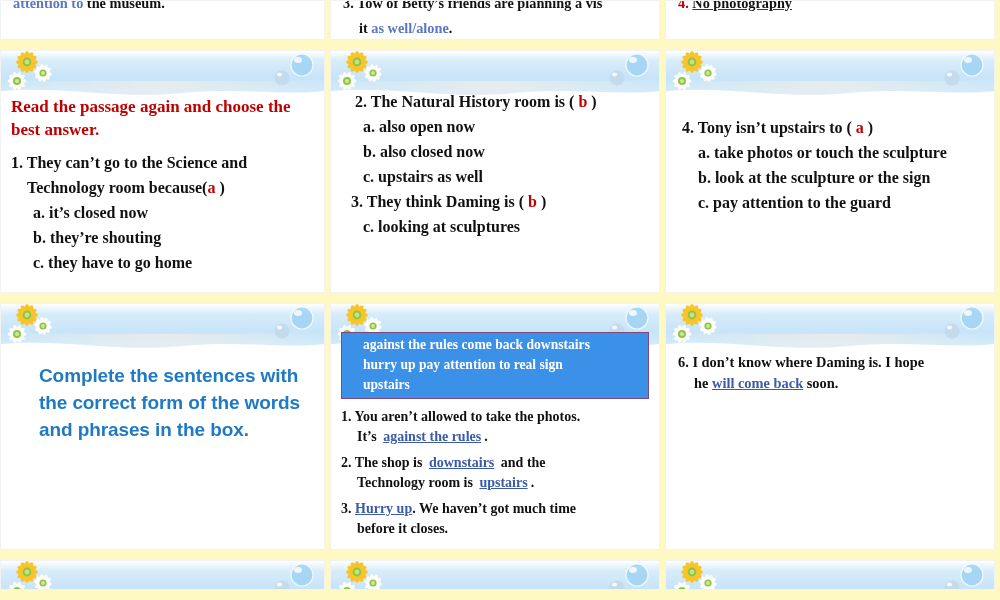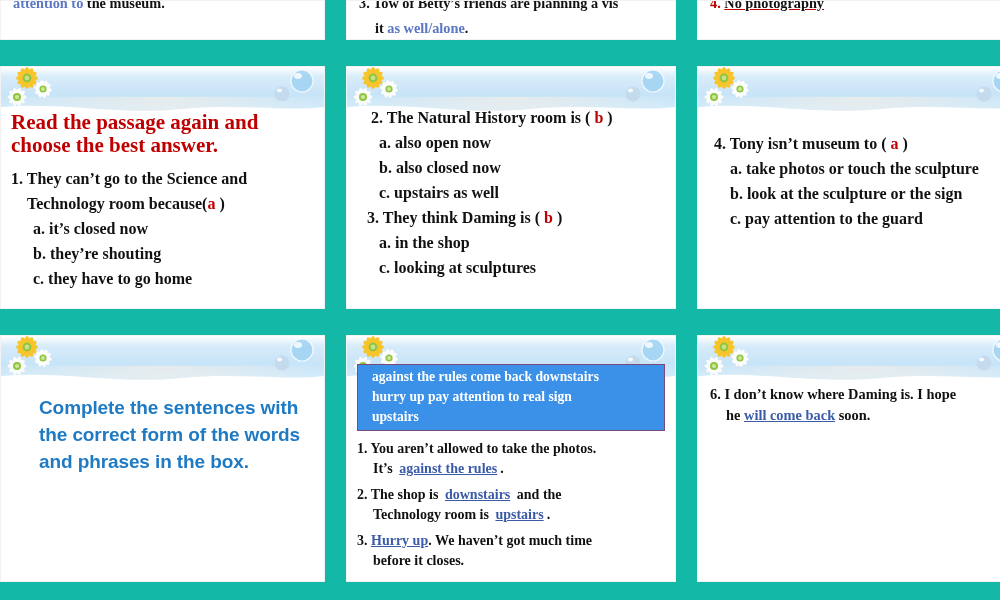--- a/index.html
+++ b/index.html
@@ -9,22 +9,21 @@
     font-family: "Liberation Serif", serif;
     overflow: hidden;
   }
   .grid {
     position: relative;
     width: 1000px; height: 600px;
     display: grid;
     grid-template-columns: 330px 335px 335px;
     grid-template-rows: 50px 253px 257px 40px;
     column-gap: 0px; row-gap: 0px;
-    background: #14b8a6;
-    gap: 16px;
+    background: #fef9c3;
   }
   .slide {
     position: relative;
     background: #ffffff;
     overflow: hidden;
     margin: 0 5px 10px 0;
     border: 1px solid #f2f2f2;
   }
   .slide.col0 { margin-left: 0; }
   .slide.clipped-top { }
@@ -48,21 +47,21 @@
   }
   .flowers { position: absolute; left: 2px; top: -4px; width: 62px; height: 56px; }
   .bubbles { position: absolute; right: 6px; top: 2px; width: 58px; height: 42px; }
 
   
   .body {
     position: absolute; left: 0; top: 44px; right: 0; bottom: 0;
     padding: 0 10px;
   }
   .heading-red {
-    color: #c00000; font-weight: bold; font-size: 21px; line-height: 23px;
+    color: #c00000; font-weight: bold; font-size: 17px; line-height: 23px;
     font-family: "Liberation Serif", serif;
   }
   .heading-blue {
     color: #1f7ac4; font-weight: bold; font-size: 19px; line-height: 27px;
     font-family: "Liberation Sans", sans-serif; letter-spacing: -0.1px;
   }
   .q-list { margin-top: 9px; }
   .q-item { font-size: 16px; line-height: 25px; font-weight: bold; color: #111; }
   .q-num { }
   .q-line { padding-left: 16px; }
@@ -71,21 +70,21 @@
 
   
   .wordbank {
     margin: 2px 0 0 0;
     background: #3b90e8;
     border: 1.5px solid #7b4a7b;
     color: #ffffff;
     font-weight: bold;
     font-size: 13.6px;
     line-height: 20px;
-    padding: 2px 6px 3px 14px;
+    padding: 2px 6px 3px 21px;
   }
   .fill-list { margin-top: 8px; }
   .fill-item { font-size: 14px; line-height: 19.5px; font-weight: bold; color: #111; margin-bottom: 7px; }
   .fill-item .sub { display: block; padding-left: 16px; }
   .blank {
     color: #3b5ba8; text-decoration: underline; font-weight: bold;
   }
   .blank-pad { padding: 0 3px; }
 
   .r3 .fill-item { line-height: 21px; font-size: 14.4px; }
@@ -242,21 +241,20 @@
     </div>
     <div class="body" style="top:38px">
       <div class="q-item">
         <div style="padding-left:14px"><span class="q-num">2.</span> <span>The Natural History room is (</span> <span class="ans">b</span> <span>)</span></div>
         <div class="q-line opt">a. also open now</div>
         <div class="q-line opt">b. also closed now</div>
         <div class="q-line opt">c. upstairs as well</div>
       </div>
       <div class="q-item">
         <div style="padding-left:10px"><span class="q-num">3.</span> <span>They think Daming is (</span> <span class="ans">b</span> <span>)</span></div>
-        <div class="q-line opt">a. in the shop</div>
         <div class="q-line opt">c. looking at sculptures</div>
       </div>
     </div>
   </div>
 
   <div class="slide">
     <div class="banner">
       <div class="sky"></div>
       <div class="haze"></div>
       <svg class="wave" viewBox="0 0 340 22" preserveAspectRatio="none">
@@ -302,21 +300,21 @@
       <svg class="bubbles" viewBox="0 0 58 42">
         <circle cx="42" cy="12" r="11" fill="#9fd2f2" opacity="0.85"></circle>
           <circle cx="42" cy="12" r="11" fill="none" stroke="#fff" stroke-width="1.2" opacity="0.8"></circle>
           <ellipse cx="38" cy="7" rx="4" ry="3" fill="#fff" opacity="0.8"></ellipse>
         <circle cx="22" cy="25" r="7.5" fill="#c3d9ec" opacity="0.9"></circle>
           <ellipse cx="19.5" cy="21.5" rx="2.6" ry="2" fill="#fff" opacity="0.85"></ellipse>
       </svg>
     </div>
     <div class="body" style="top:64px">
       <div class="q-item">
-        <div style="padding-left:6px"><span class="q-num">4.</span> <span>Tony isn’t museum to (</span> <span class="ans">a</span> <span>)</span></div>
+        <div style="padding-left:6px"><span class="q-num">4.</span> <span>Tony isn’t upstairs to (</span> <span class="ans">a</span> <span>)</span></div>
         <div class="q-line opt">a. take photos or touch the sculpture</div>
         <div class="q-line opt">b. look at the sculpture or the sign</div>
         <div class="q-line opt">c. pay attention to the guard</div>
       </div>
     </div>
   </div>
 
   <div class="slide col0">
     <div class="banner">
       <div class="sky"></div>

